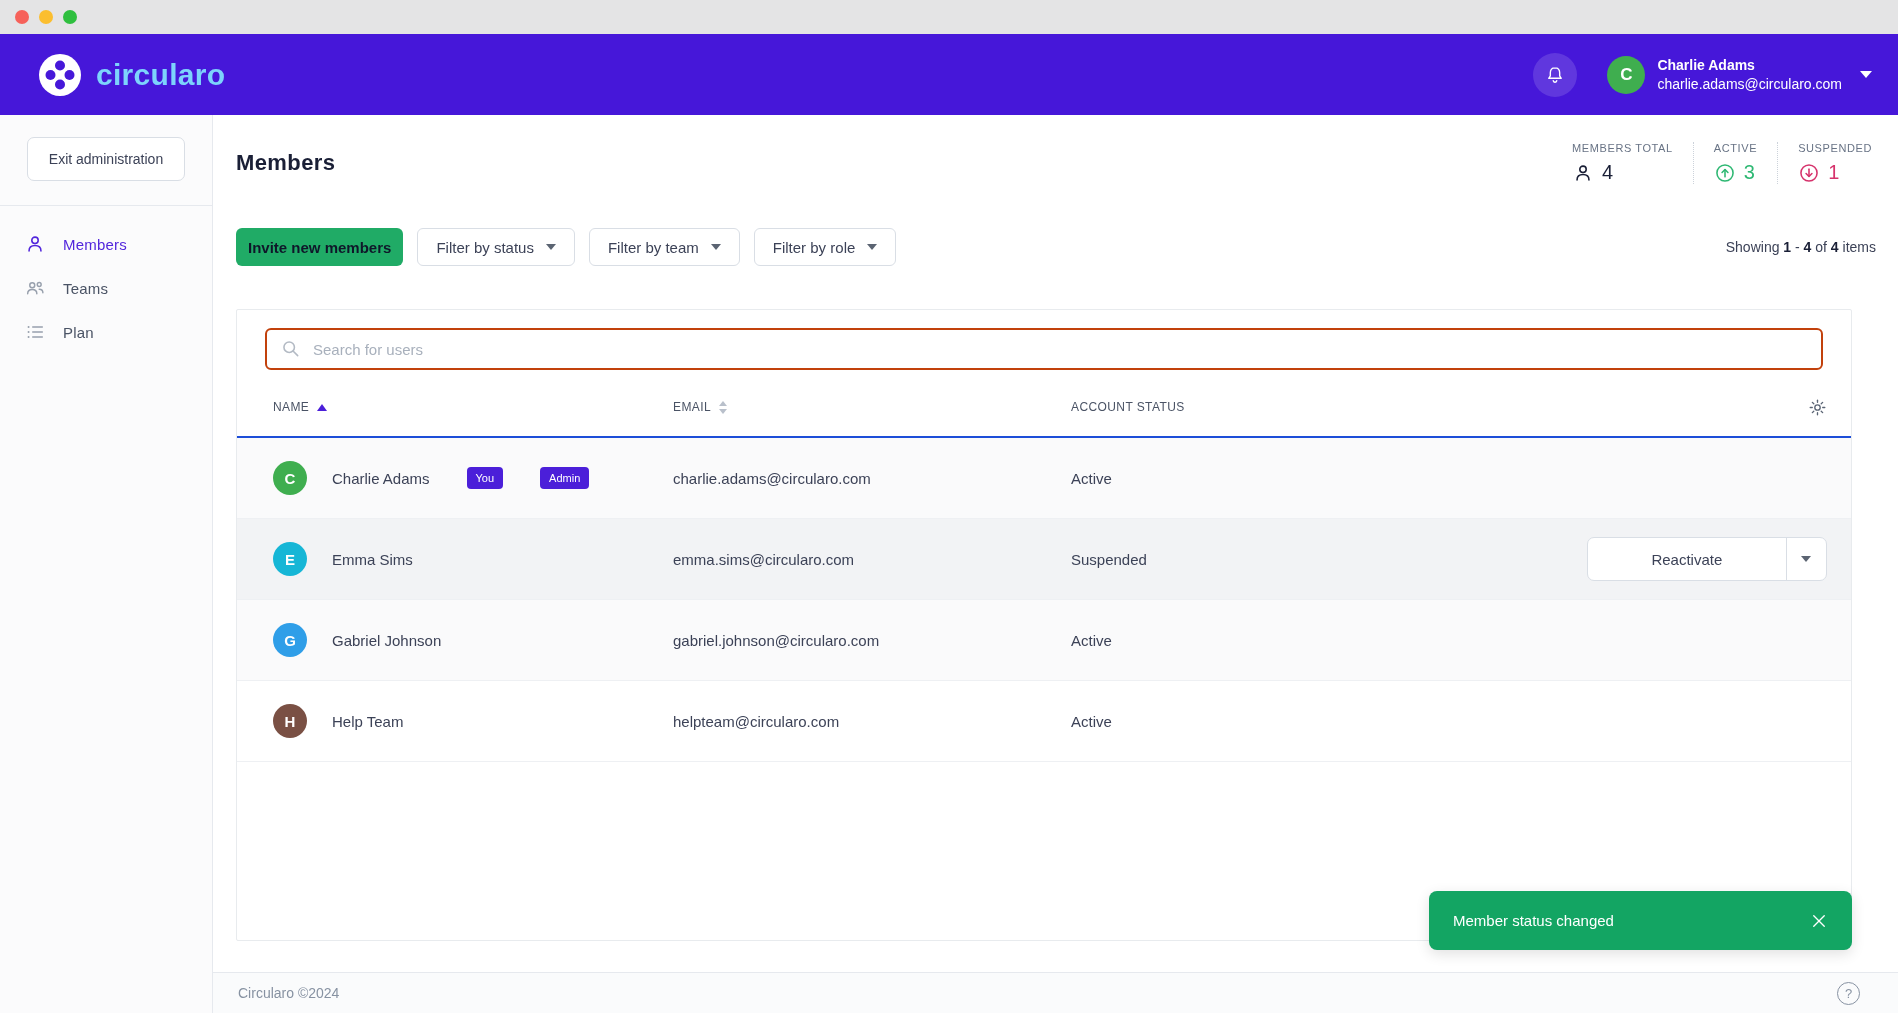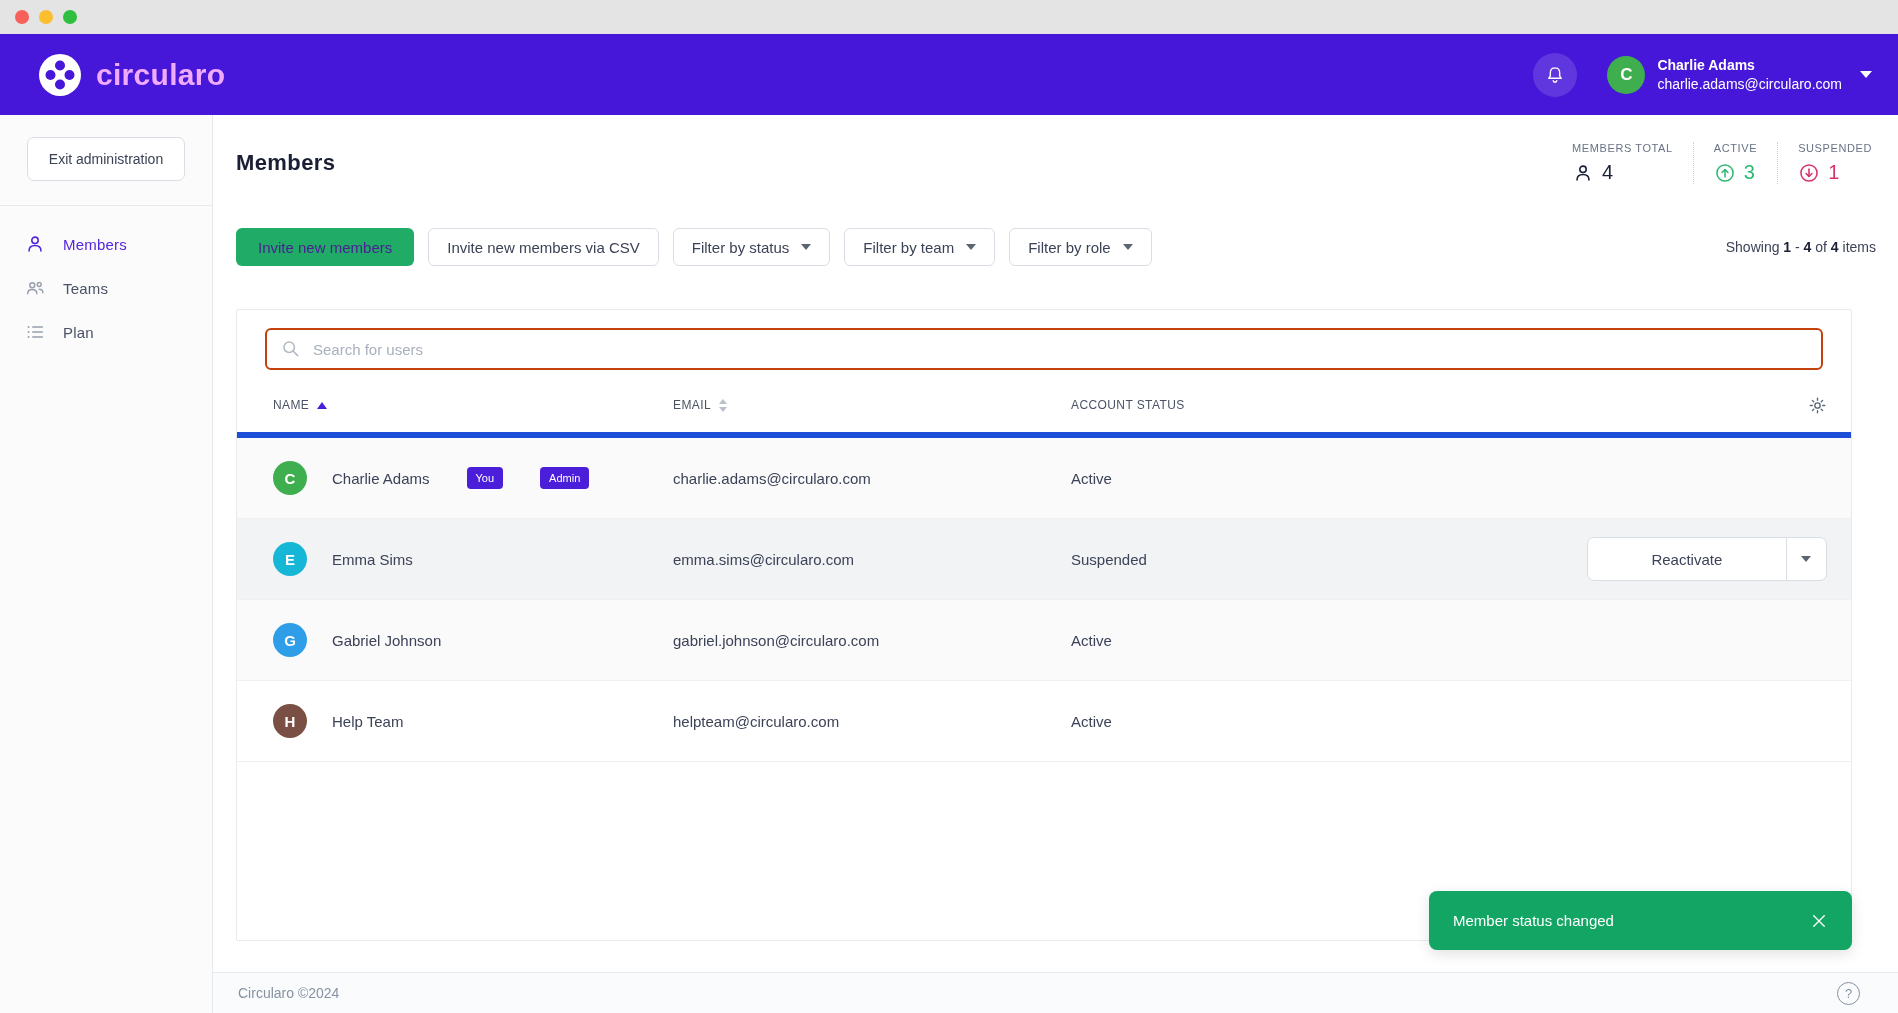--- a/index.html
+++ b/index.html
@@ -8,21 +8,21 @@
 
   
   .titlebar { height:34px; background:#e4e4e5; display:flex; align-items:center;
               padding-left:15px; gap:10px; }
   .tl { width:14px; height:14px; border-radius:50%; }
 
   
   .appheader { height:81px; display:flex; align-items:center; padding:0 26px 0 38px; }
   .logo { display:flex; align-items:center; gap:14px; }
   .logo-badge { width:44px; height:44px; display:flex; }
-  .logo-text { color:#f0abfc; font-size:30px; font-weight:bold; letter-spacing:.3px; }
+  .logo-text { color:#7dd3fc; font-size:30px; font-weight:bold; letter-spacing:.3px; }
   .header-right { margin-left:auto; display:flex; align-items:center; gap:30px; }
   .bell-btn { width:44px; height:44px; border-radius:50%; background:rgba(255,255,255,.14);
               display:flex; align-items:center; justify-content:center; cursor:pointer; border:none; }
   .userchip { display:flex; align-items:center; gap:12px; color:#fff; cursor:pointer; }
   .user-avatar { width:38px; height:38px; border-radius:50%; display:flex; align-items:center;
                  justify-content:center; color:#fff; font-weight:bold; font-size:17px; }
   .user-name { font-size:14px; font-weight:bold; line-height:1.3; }
   .user-email { font-size:14px; line-height:1.3; }
   .caret-down-white { width:0; height:0; border-left:6px solid transparent;
                       border-right:6px solid transparent; border-top:7px solid #fff; margin-left:6px; }
@@ -51,39 +51,39 @@
   .stat { padding:0 20px; }
   .stat + .stat { border-left:1px dotted #ccd2da; }
   .stat:last-child { padding-right:4px; }
   .stat-label { font-size:11px; letter-spacing:.6px; color:#687385; margin-bottom:7px; }
   .stat-value-row { display:flex; align-items:center; gap:8px; font-size:20px; color:#1a1f36; }
   .stat-icon { width:22px; height:22px; display:flex; }
 
   
   .toolbar { display:flex; align-items:center; gap:14px; margin:44px 22px 0 23px; }
   .btn { height:38px; border-radius:6px; font-size:15px; font-family:inherit; cursor:pointer; }
-  .btn-green { border:none; color:#4c1d95; padding:0 22px; font-weight:normal; }
+  .btn-green { border:none; color:#0f172a; padding:0 12px; font-weight:bold; }
   .btn-outline { background:#fff; border:1px solid #d9dee5; color:#3c4257; padding:0 18px;
                  display:flex; align-items:center; gap:12px; }
   .caret-down-dark { width:0; height:0; border-left:5px solid transparent;
                      border-right:5px solid transparent; border-top:6px solid #5b6472; }
   .showing { margin-left:auto; font-size:14px; color:#3c4257; }
   .showing b { color:#1a1f36; }
 
   
   .card { margin:43px 46px 0 23px; height:632px; background:#fff; border:1px solid #e8ebee; border-radius:2px; }
   .search-wrap { margin:18px 28px 0; position:relative; }
   .search-input { width:100%; height:42px; border:2px solid #c2410c; border-radius:6px;
                   padding:0 16px 0 46px; font-size:15px; color:#3c4257; font-family:inherit; outline:none; }
   .search-input::placeholder { color:#a8b0bc; }
   .search-icon { position:absolute; left:15px; top:10px; width:21px; height:21px; color:#b3bac4; }
 
   .thead, .trow { display:grid; grid-template-columns:400px 398px 1fr 240px;
                   padding:0 24px 0 36px; align-items:center; }
-  .thead { height:60px; border-bottom:6px solid #1d4ed8; margin-top:8px; }
+  .thead { height:60px; border-bottom:2px solid #1d4ed8; margin-top:8px; }
   .th { font-size:12px; color:#4a5365; letter-spacing:.4px; display:flex; align-items:center; gap:8px; }
   .sort-asc { width:0; height:0; border-left:5px solid transparent; border-right:5px solid transparent;
               border-bottom:7px solid currentColor; }
   .sort-both { display:inline-flex; flex-direction:column; gap:3px; }
   .sort-both i { display:block; width:0; height:0; border-left:4px solid transparent; border-right:4px solid transparent; }
   .sort-both .up { border-bottom:5px solid #b9c0cb; }
   .sort-both .dn { border-top:5px solid #b9c0cb; }
   .th-gear { justify-self:end; width:19px; height:19px; color:#5a6474; cursor:pointer; }
 
   .trow { height:81px; border-bottom:1px solid #eef0f3; }
@@ -247,23 +247,20 @@
             </span>
             <span>1</span>
           </div>
         </div>
       </div>
     </div>
 
     <div class="toolbar">
       <button class="btn btn-green" style="background: rgb(32, 171, 102);">Invite new members</button>
       <button class="btn btn-outline">
-        <span>Invite new members via CSV</span>
-      </button>
-      <button class="btn btn-outline">
         <span>Filter by status</span>
         <span class="caret-down-dark"></span>
       </button>
       <button class="btn btn-outline">
         <span>Filter by team</span>
         <span class="caret-down-dark"></span>
       </button>
       <button class="btn btn-outline">
         <span>Filter by role</span>
         <span class="caret-down-dark"></span>

